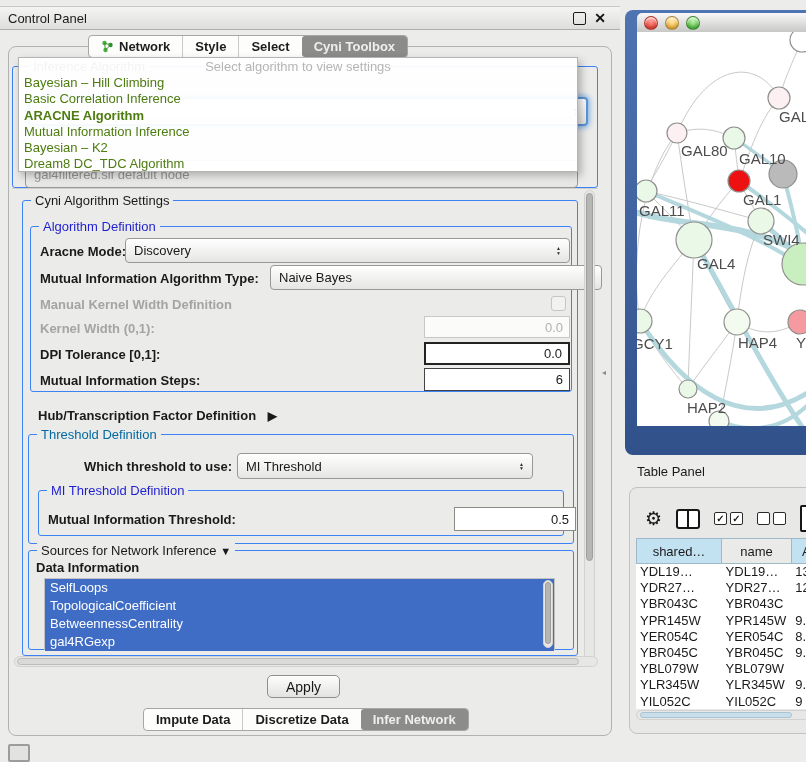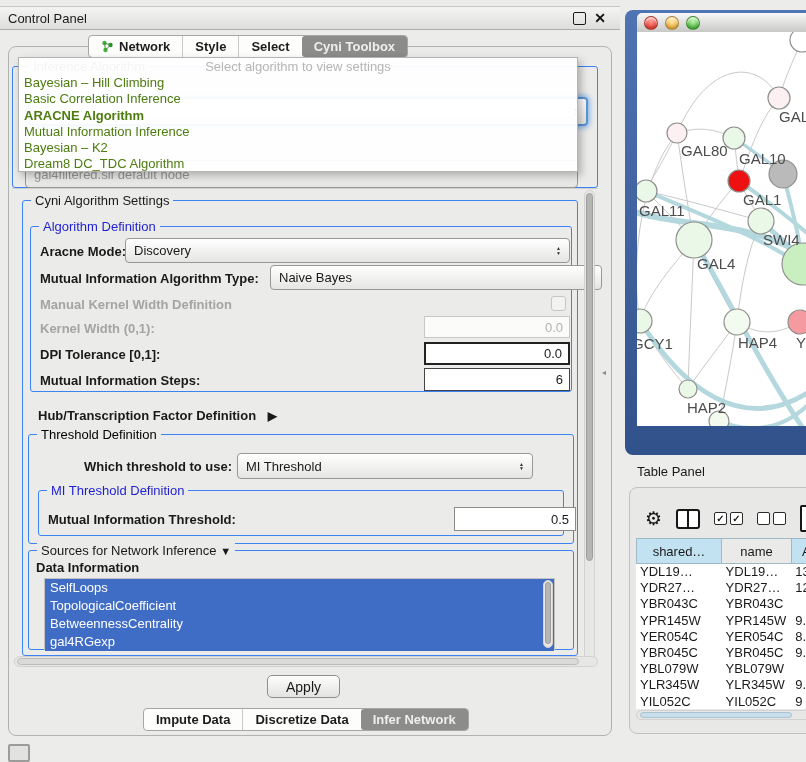--- a/index.html
+++ b/index.html
@@ -34,21 +34,21 @@
     box-shadow:3px 4px 8px rgba(0,0,0,0.28); }
   .popup .hint { height:17px; line-height:17px; text-align:center; color:#b5b5b3; font-size:13px; }
   .popup .item { height:16.3px; line-height:16.3px; font-size:13px; padding-left:5px;
     color:#4d7c0f; white-space:nowrap; }
   .popup .item.bold { font-weight:700; }
 
   
   .gb { position:absolute; border:1px solid #3b82f6; border-radius:3px; }
   .gt { position:absolute; top:-8px; left:8px; background:#ebebe9; padding:0 4px;
         font-size:13px; white-space:nowrap; color:#1a1a1a; }
-  .gt.blue { color:#1f1fd1; } .gt.green { color:#000000; }
+  .gt.blue { color:#1f1fd1; } .gt.green { color:#0369a1; }
 
   .combo { position:absolute; display:flex; align-items:center;
     background:linear-gradient(#ffffff,#e5e5e3); border:1px solid #98.9896;
     border:1px solid #989896; border-radius:4px; font-size:13px; padding:0 8px; }
   .combo .cval { white-space:nowrap; }
   .combo .stepper { margin-left:auto; display:flex; flex-direction:column; align-items:center;
     font-size:5px; line-height:4.5px; color:#333; padding-left:6px; }
   .combo.focusring { border:2px solid #5b94d6; box-shadow:0 0 5px 2px #8dbbe9; }
   .combo.ghost .cval { color:#9a9a98; }
 

